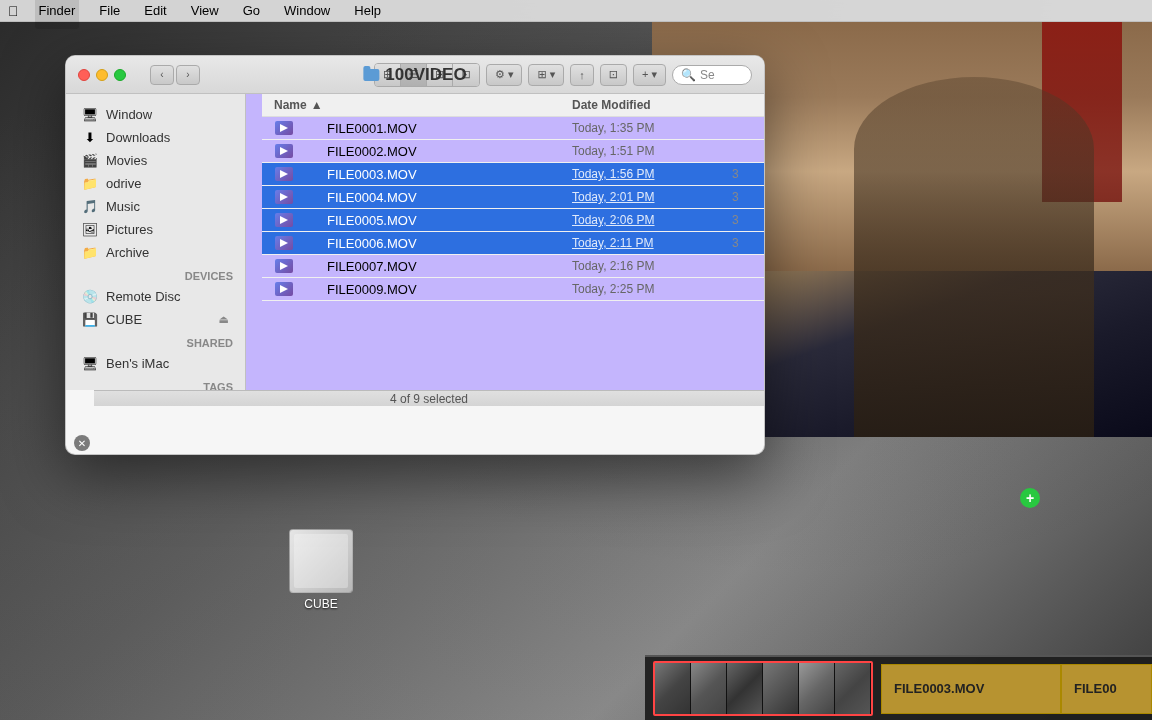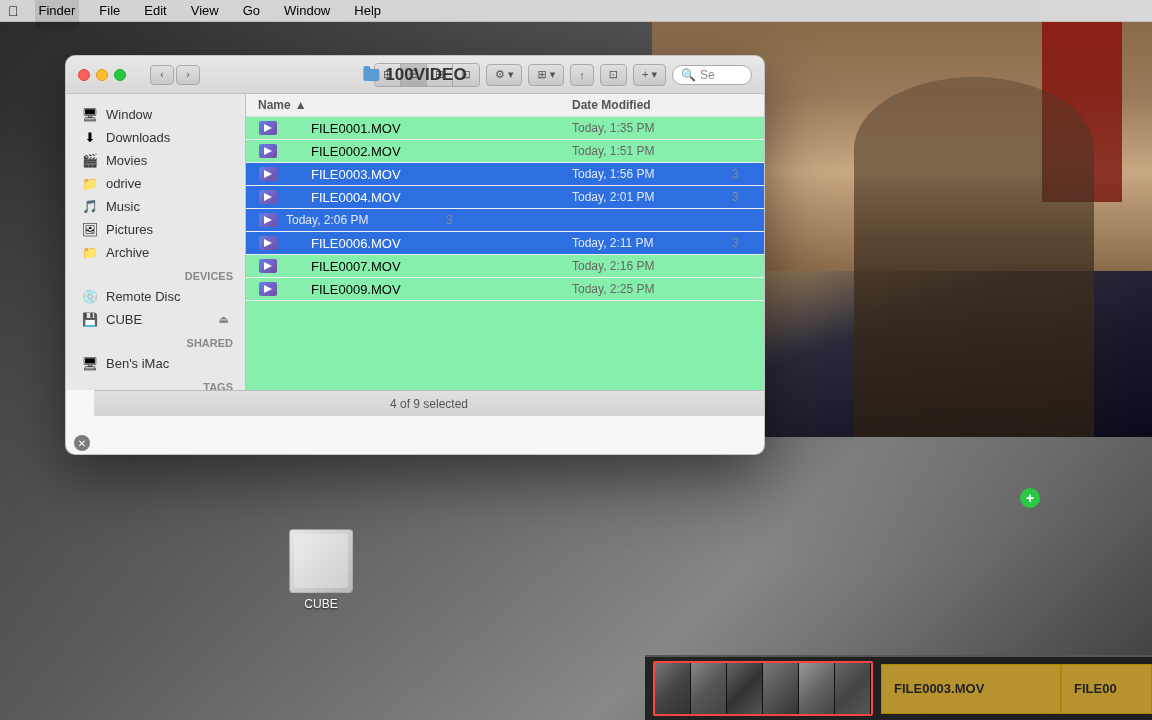--- a/index.html
+++ b/index.html
@@ -248,21 +248,22 @@
     .sidebar-device-eject {
       margin-left: auto;
       font-size: 11px;
       color: #888;
     }
 
     
     .finder-filelist {
       flex: 1;
       overflow-y: auto;
-      background: #86efac;
+      background: #c4b5fd;
+      padding-left: 16px;
     }
     .filelist-header {
       display: flex;
       padding: 4px 12px;
       border-bottom: 1px solid #ddd;
       background: #f0f0f0;
       position: sticky;
       top: 0;
       z-index: 10;
     }
@@ -276,21 +277,21 @@
     .col-extra { width: 20px; }
 
     .file-row {
       display: flex;
       align-items: center;
       padding: 3px 12px;
       border-bottom: 1px solid #f0f0f0;
       cursor: pointer;
     }
     .file-row.selected { background: #2d6fe0; color: white; }
-    .file-row.selected .file-date { color: rgba(255,255,255,0.85); }
+    .file-row.selected .file-date { color: rgba(255,255,255,0.85); text-decoration: underline; }
 
     .file-icon {
       width: 20px;
       height: 16px;
       margin-right: 8px;
       display: flex;
       align-items: center;
       justify-content: center;
       flex-shrink: 0;
     }
@@ -320,21 +321,21 @@
       color: #666;
     }
     .file-extra {
       width: 20px;
       font-size: 12px;
       color: #888;
     }
 
     
     .finder-statusbar {
-      height: 26px;
+      height: 16px;
       background: linear-gradient(180deg, #e0e0e0 0%, #d4d4d4 100%);
       border-top: 1px solid #bbb;
       display: flex;
       align-items: center;
       justify-content: center;
       font-size: 12px;
       color: #555;
       margin-left: 28px;
     }
 
@@ -636,20 +637,21 @@
         <div class="file-name">FILE0004.MOV</div>
         <div class="file-date">Today, 2:01 PM</div>
         <div class="file-extra">3</div>
       </div>
       <div class="file-row selected">
         <div class="file-icon">
             <div class="mov-icon">
               <div class="mov-icon-small"></div>
             </div>
           </div>
+        <div class="file-name">FILE0005.MOV</div>
         <div class="file-date">Today, 2:06 PM</div>
         <div class="file-extra">3</div>
       </div>
       <div class="file-row selected">
         <div class="file-icon">
             <div class="mov-icon">
               <div class="mov-icon-small"></div>
             </div>
           </div>
         <div class="file-name">FILE0006.MOV</div>

